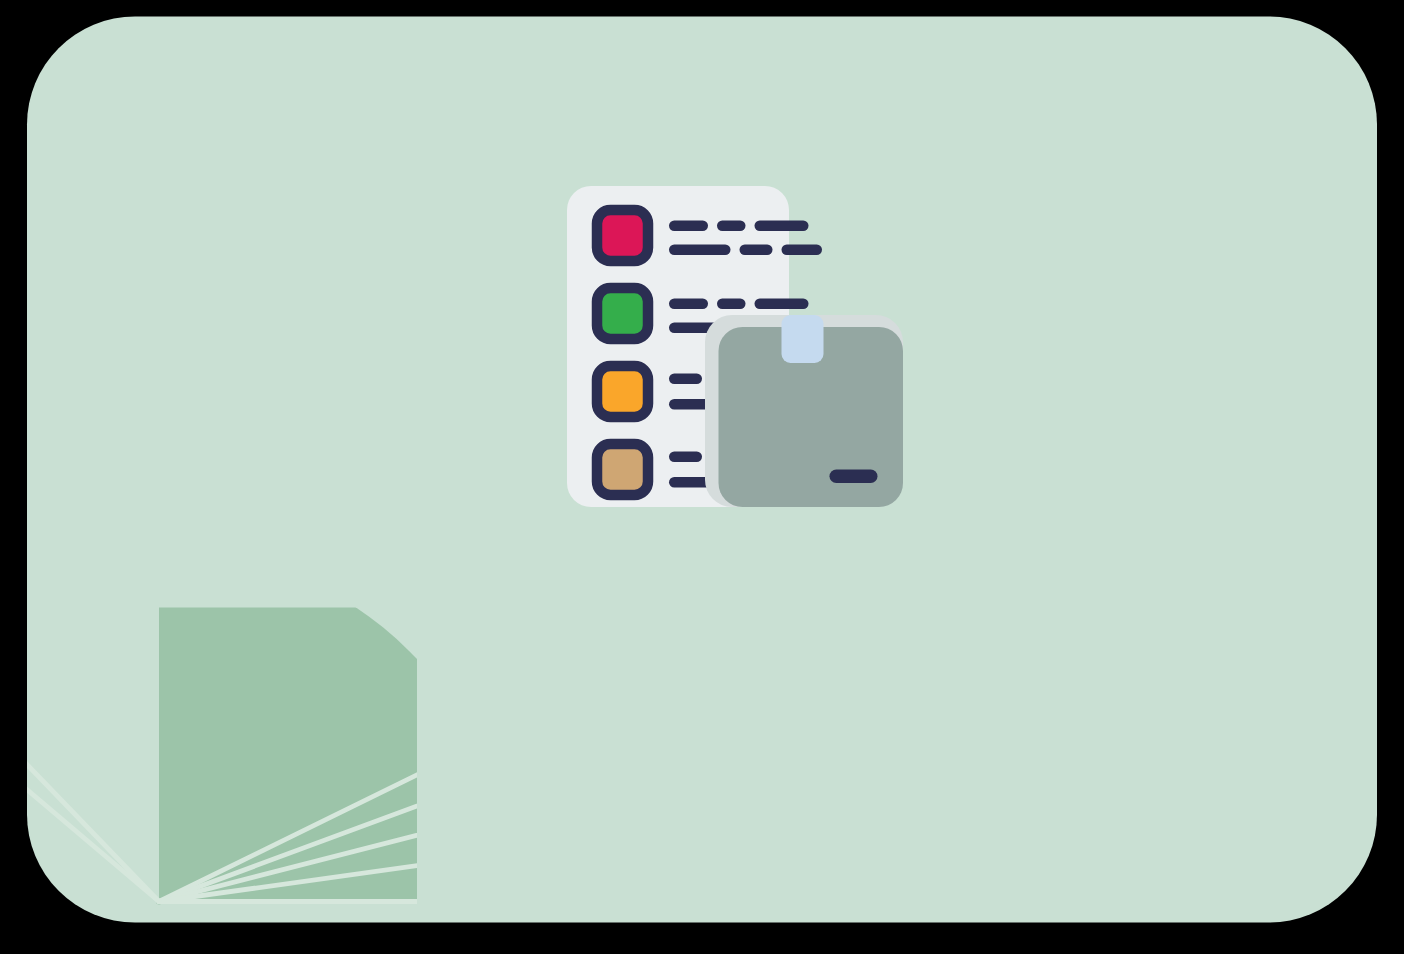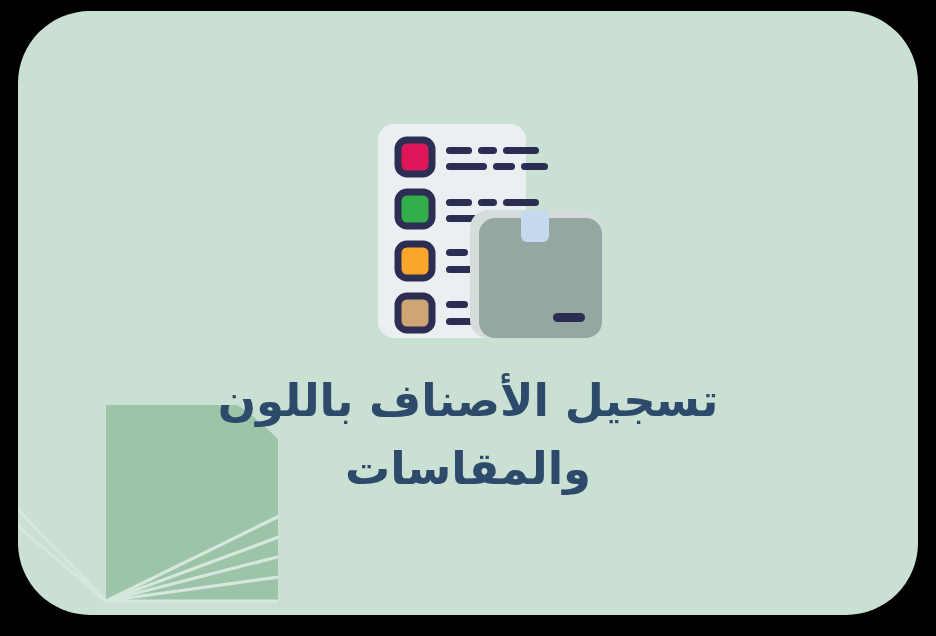--- a/index.html
+++ b/index.html
@@ -136,16 +136,15 @@
         <rect x="86" y="195" width="22" height="7" rx="3.5"></rect>
         <rect x="86" y="212" width="46" height="7" rx="3.5"></rect>
       </g>
 
       <rect x="110" y="104" width="132" height="128" rx="18" ry="18" fill="#D5DCDC"></rect>
       <rect x="119" y="112" width="123" height="120" rx="16" ry="16" fill="#94A7A2"></rect>
       <rect x="161" y="104" width="28" height="32" rx="6" ry="6" fill="#C5DAEF"></rect>
       <rect x="193" y="207" width="32" height="9" rx="4.5" fill="#2B2E52"></rect>
     </svg>
 
-    <div id="card-title">تسجيل الأصناف باللون والمقاسات</div>
 
   </div>
 </div>
 
 </body></html>

